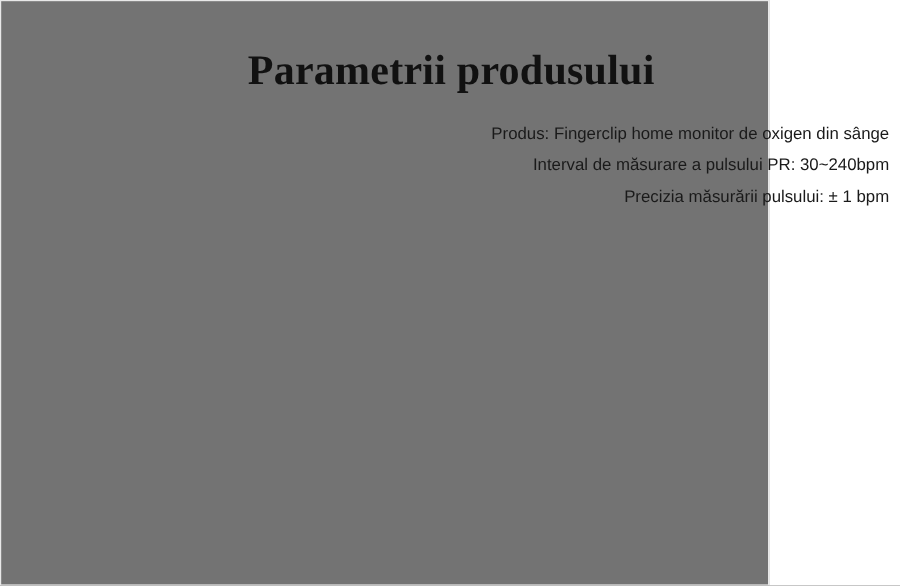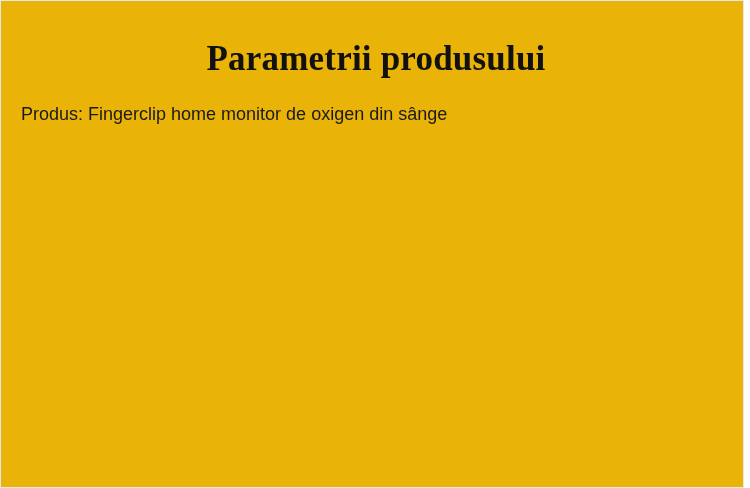--- a/index.html
+++ b/index.html
@@ -8,23 +8,23 @@
   }
   body {
     width: 750px;
     height: 488px;
     background: #ffffff;
     font-family: "Liberation Sans", sans-serif;
     overflow: hidden;
   }
   .page {
     position: relative;
-    width: 744px;
+    width: 641px;
     height: 488px;
-    background: #eab308;
+    background: #737373;
     box-sizing: border-box;
     border: 1px solid #e8e8e8;
   }
   .spec-sheet {
     position: absolute;
     left: 0;
     top: 0;
     width: 750px;
     height: 488px;
     display: flex;
@@ -44,31 +44,33 @@
     margin: 0 0 18px 0;
   }
   .spec-list {
     list-style: none;
     margin: 0;
     padding: 0;
     width: 100%;
   }
   .spec-item {
     font-family: "Liberation Sans", sans-serif;
-    font-size: 18px;
+    font-size: 14px;
     color: #1a1a1a;
-    text-align: left;
+    text-align: right;
     line-height: 1.42;
-    padding: 3px 20px;
+    padding: 3px 10px;
     white-space: nowrap;
   }
 </style>
 </head>
 <body>
 
 <div class="page">
   <div class="spec-sheet">
     <h1 class="title">Parametrii produsului</h1>
     <ul class="spec-list">
       <li class="spec-item">Produs: Fingerclip home monitor de oxigen din sânge</li>
+      <li class="spec-item">Interval de măsurare a pulsului PR: 30~240bpm</li>
+      <li class="spec-item">Precizia măsurării pulsului: ± 1 bpm</li>
     </ul>
   </div>
 </div>
 
 </body></html>

